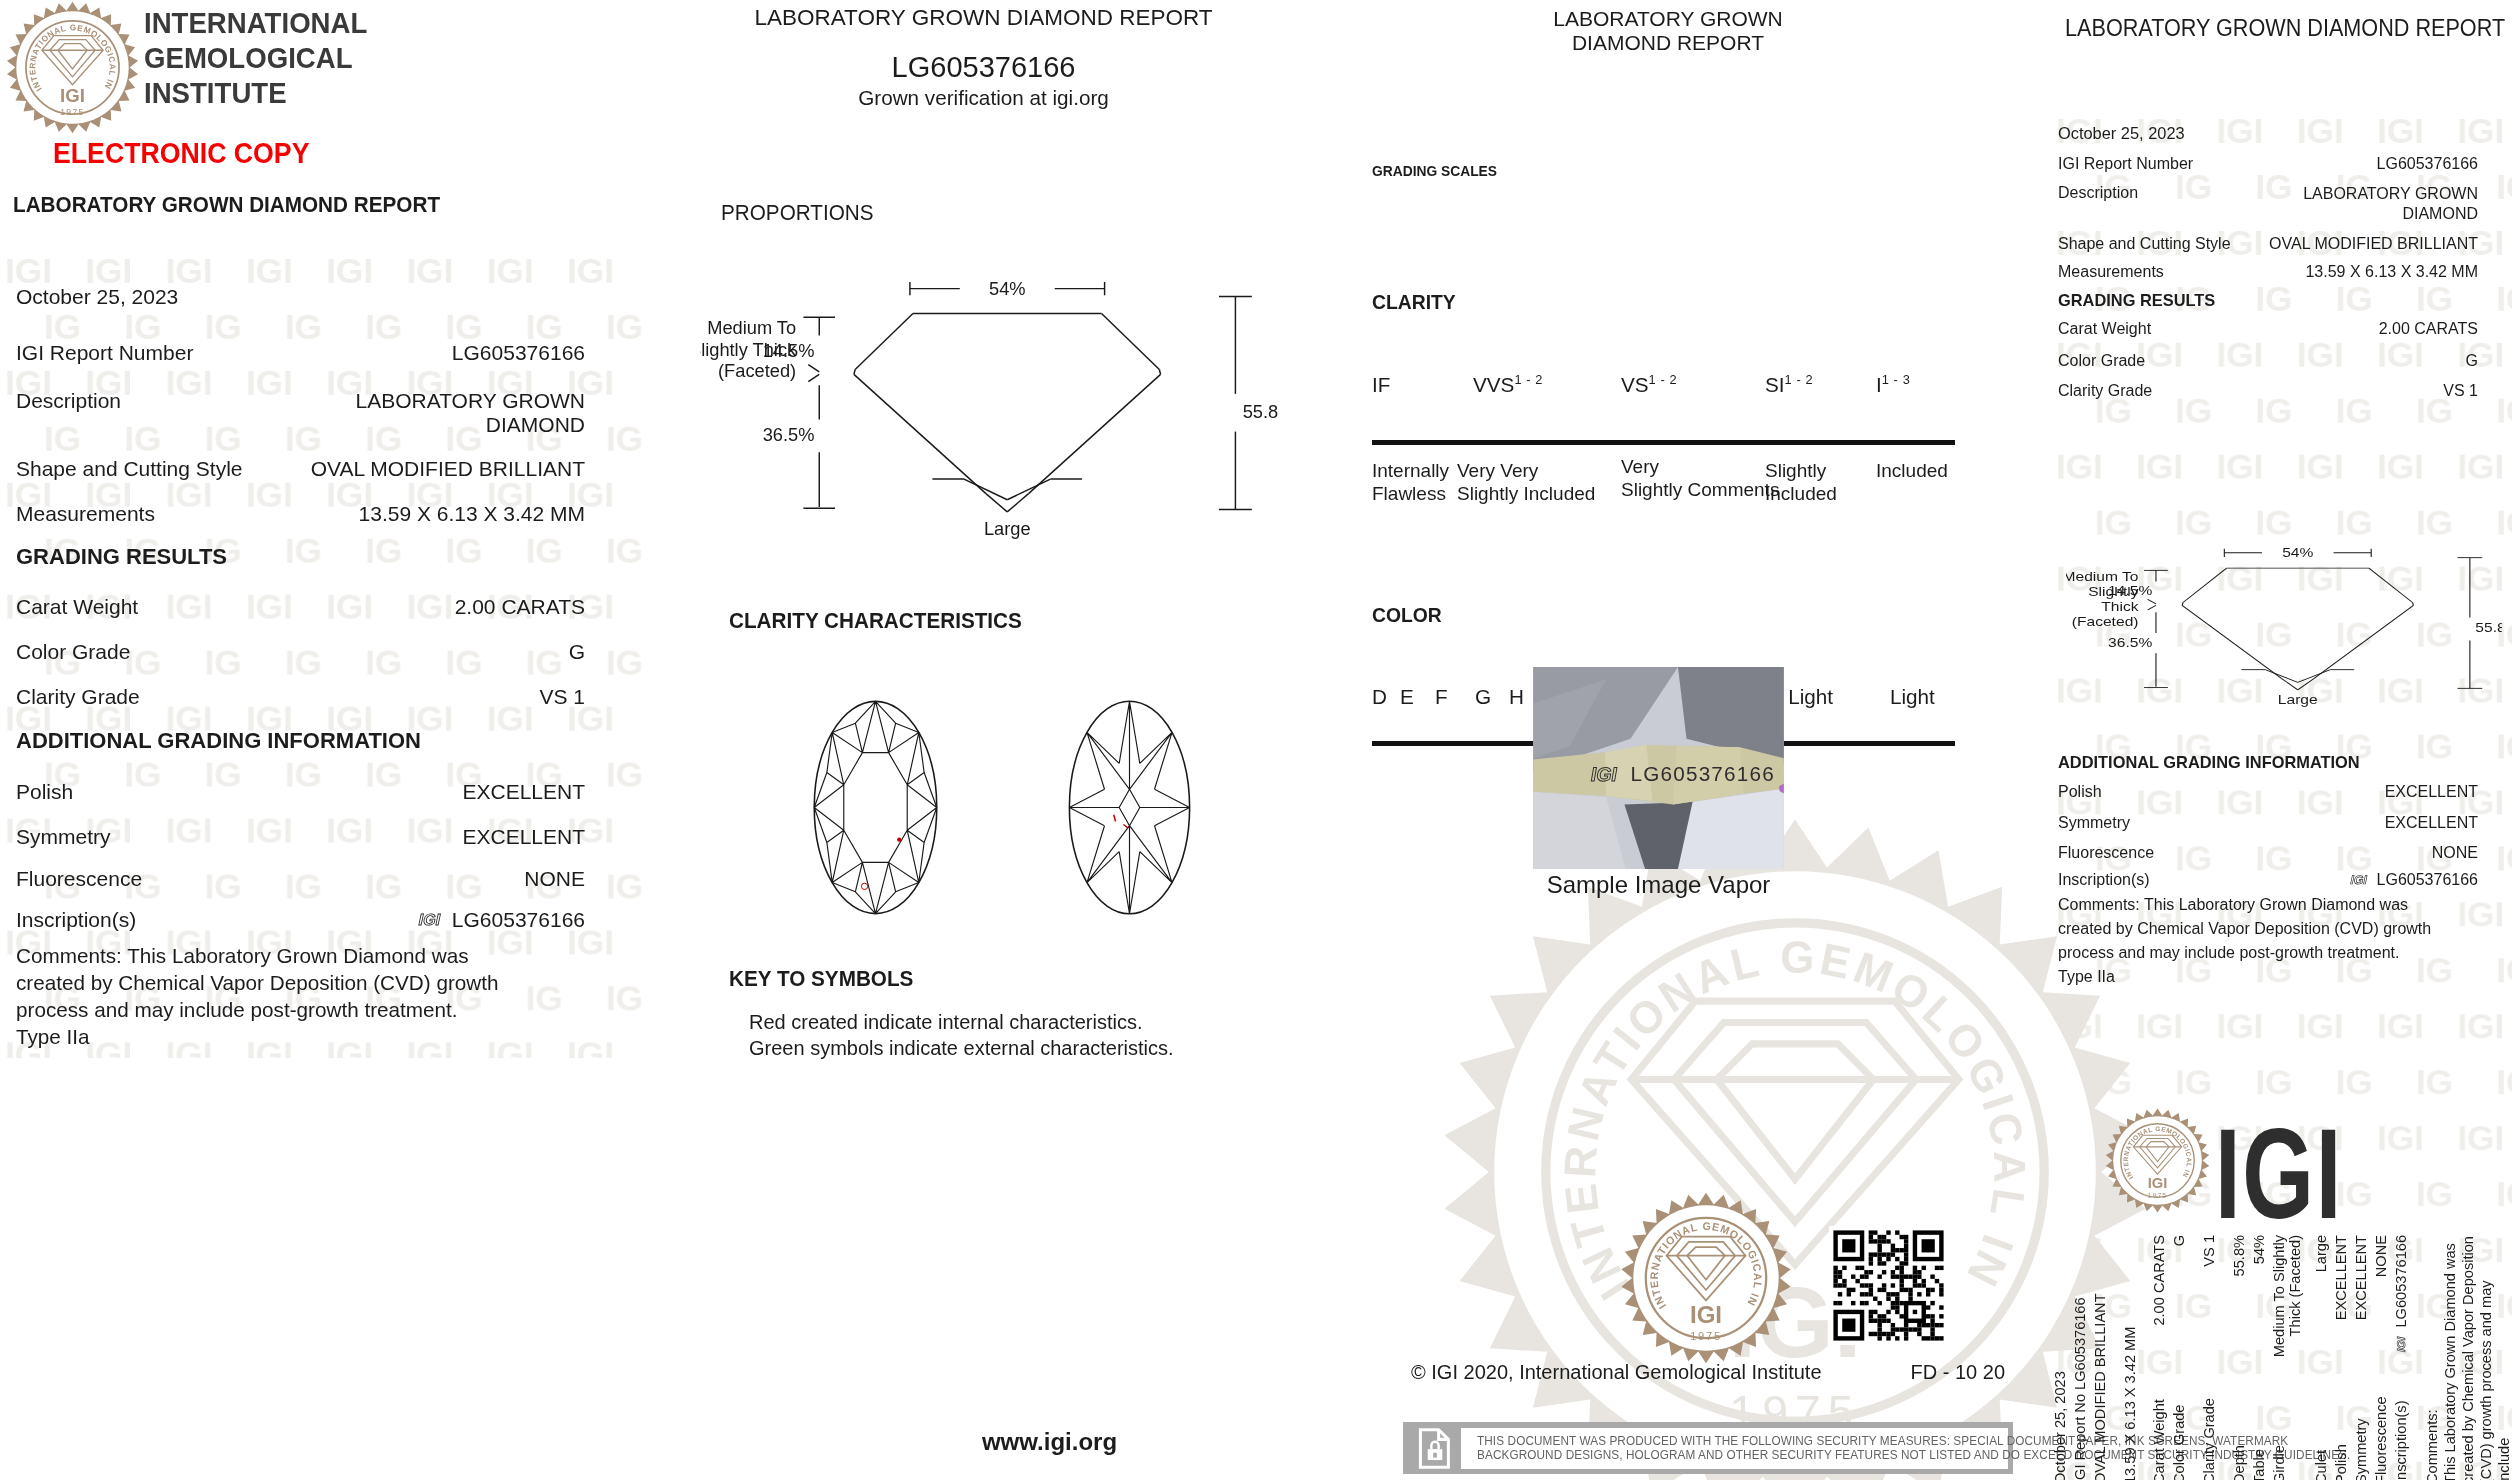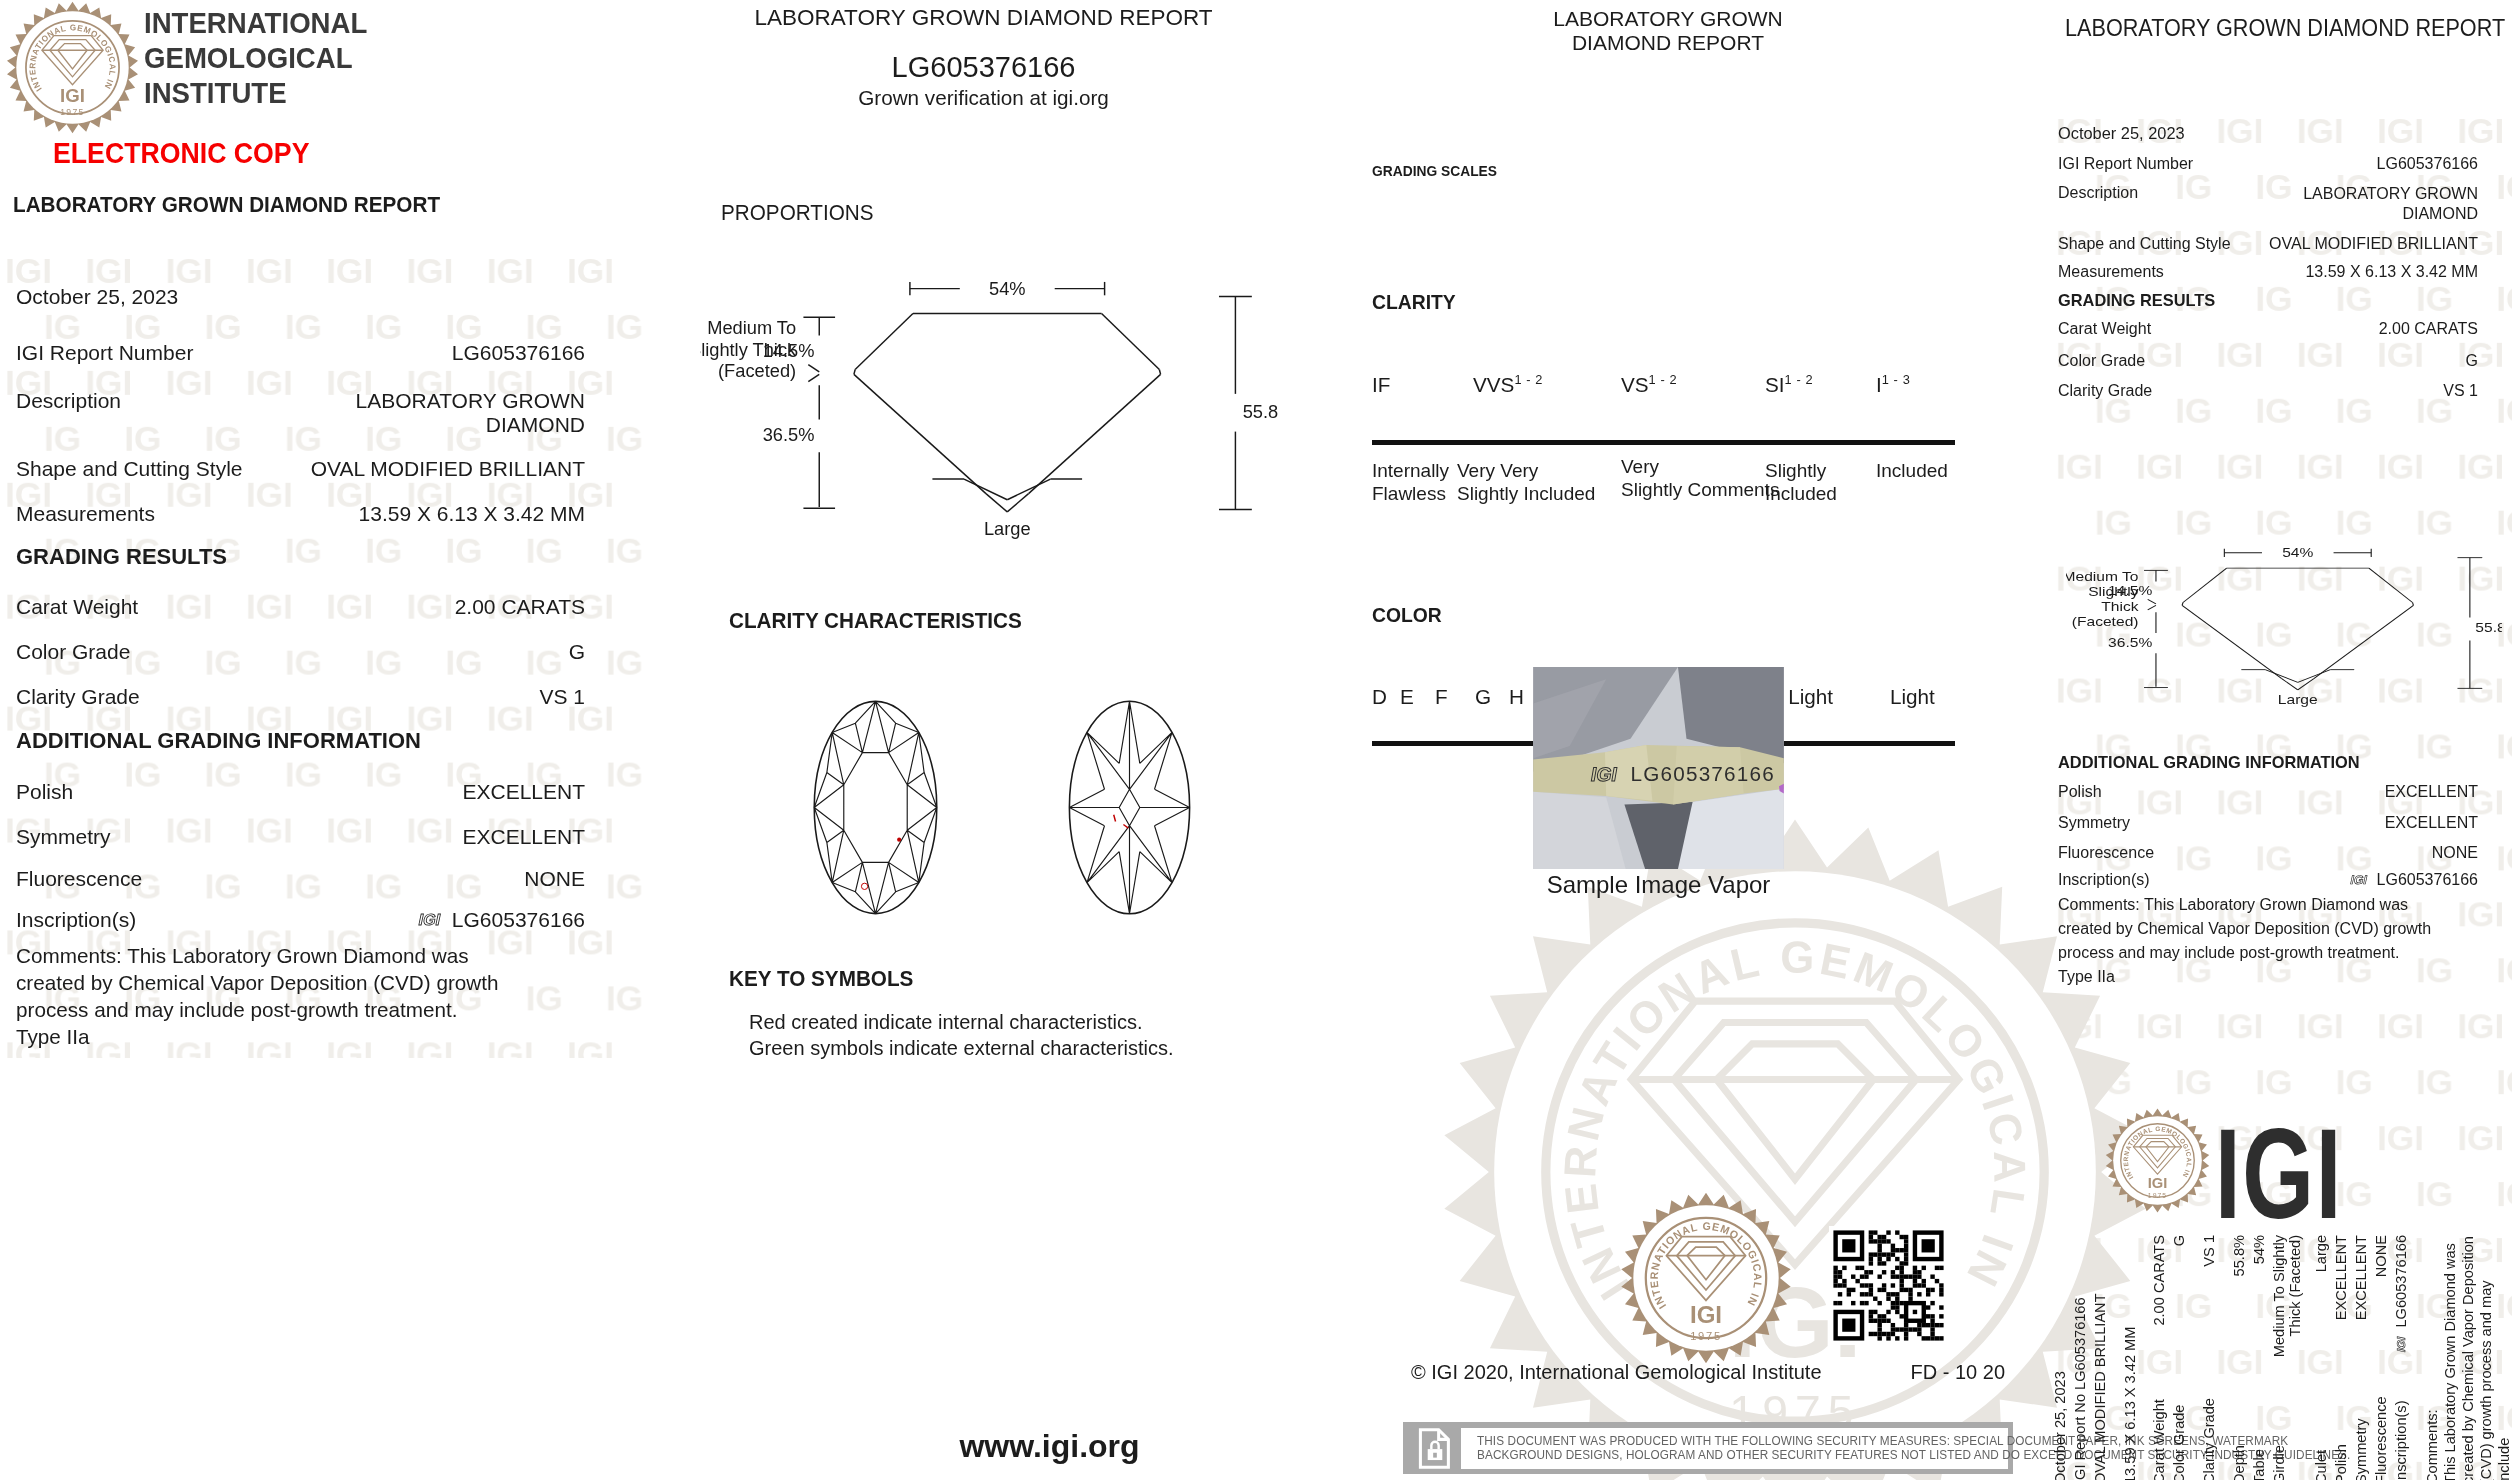--- a/index.html
+++ b/index.html
@@ -217,21 +217,21 @@
     <ellipse cx="106" cy="182" rx="99" ry="175" fill="none" stroke="#1a1a1a" stroke-width="2.6"></ellipse>
     <path d="M106.0,152.0L123.0,182.0M123.0,182.0L106.0,212.0M106.0,212.0L89.0,182.0M89.0,182.0L106.0,152.0M106.0,7.0L106.0,152.0M106.0,212.0L106.0,357.0M106.0,7.0L123.0,109.2M123.0,109.2L176.0,58.3M176.0,58.3L147.2,151.9M147.2,151.9L205.0,182.0M205.0,182.0L147.2,212.1M147.2,212.1L176.0,305.7M176.0,305.7L123.0,254.8M123.0,254.8L106.0,357.0M106.0,357.0L89.0,254.8M89.0,254.8L36.0,305.7M36.0,305.7L64.8,212.1M64.8,212.1L7.0,182.0M7.0,182.0L64.8,151.9M64.8,151.9L36.0,58.3M36.0,58.3L89.0,109.2M89.0,109.2L106.0,7.0M106.0,152.0L176.0,58.3M106.0,152.0L36.0,58.3M123.0,182.0L205.0,182.0M89.0,182.0L7.0,182.0M106.0,212.0L176.0,305.7M106.0,212.0L36.0,305.7" fill="none" stroke="#1a1a1a" stroke-width="1.9"></path>
     <line x1="80" y1="194" x2="83" y2="205" stroke="#c00000" stroke-width="2.4"></line>
     <line x1="96" y1="210" x2="104" y2="216" stroke="#c00000" stroke-width="2.2"></line>
   </svg>
 
 <div class="abs" style="left:729px;top:966px;font-size:22.5px;font-weight:bold"><span class="cx">KEY TO SYMBOLS</span></div>
 <div class="abs" style="left:749px;top:1011px;font-size:20px">Red created indicate internal characteristics.</div>
 <div class="abs" style="left:749px;top:1037px;font-size:20px">Green symbols indicate external characteristics.</div>
 
-<div class="abs" style="left:937px;top:1428px;width:225px;text-align:center;font-size:32px;font-weight:bold">www.igi.org</div>
+<div class="abs" style="left:937px;top:1428px;width:225px;text-align:center;font-size:24px;font-weight:bold">www.igi.org</div>
 
 <div class="abs" style="left:1460px;top:7.3px;width:416px;text-align:center;font-size:21px;line-height:24px">
   <span>LABORATORY GROWN</span><br><span>DIAMOND REPORT</span>
 </div>
 
 <div class="abs" style="left:1372px;top:162px;font-size:15px;font-weight:bold"><span class="cx">GRADING SCALES</span></div>
 <div class="abs" style="left:1372px;top:290px;font-size:21px;font-weight:bold"><span class="cx">CLARITY</span></div>
 
 <div class="abs" style="left:1372px;top:372px;width:583px;height:36px">
   <span class="cg" style="left:0"><span>IF</span><sup></sup></span>

